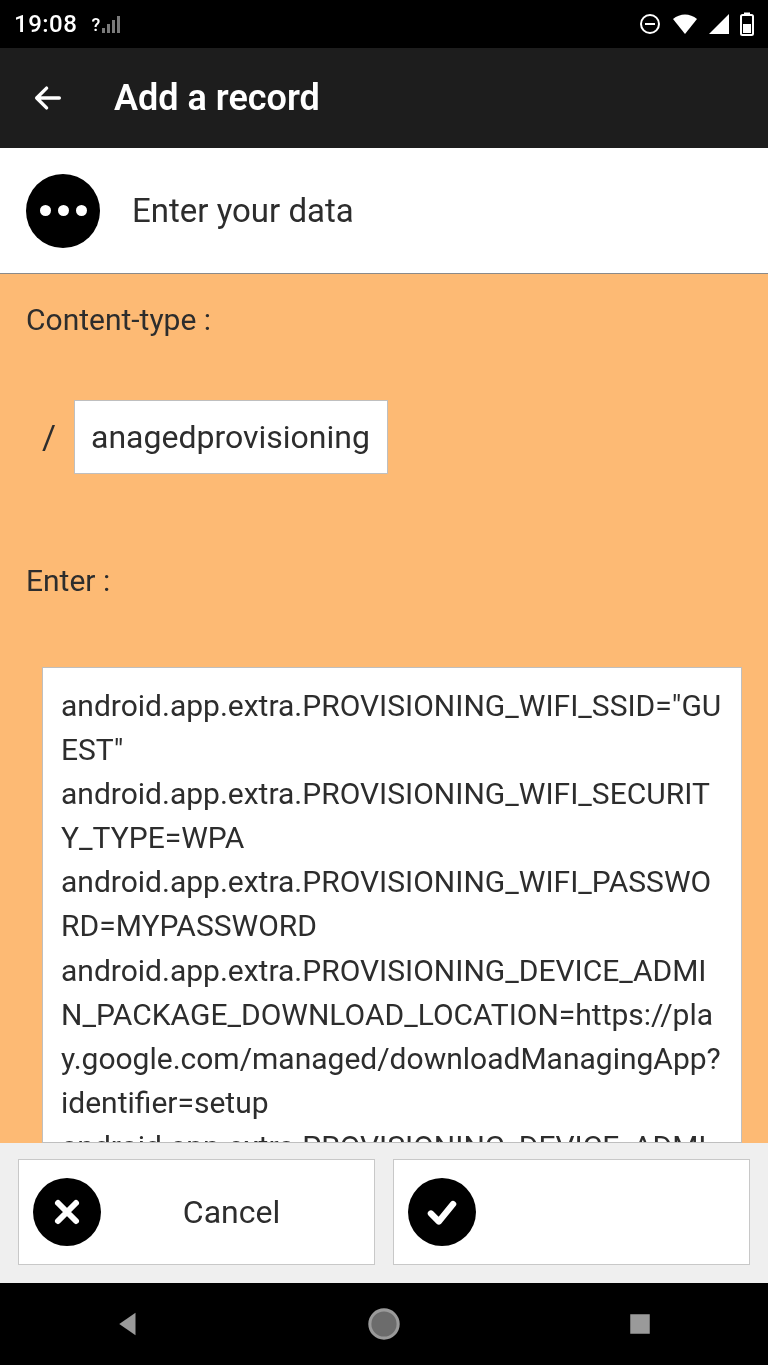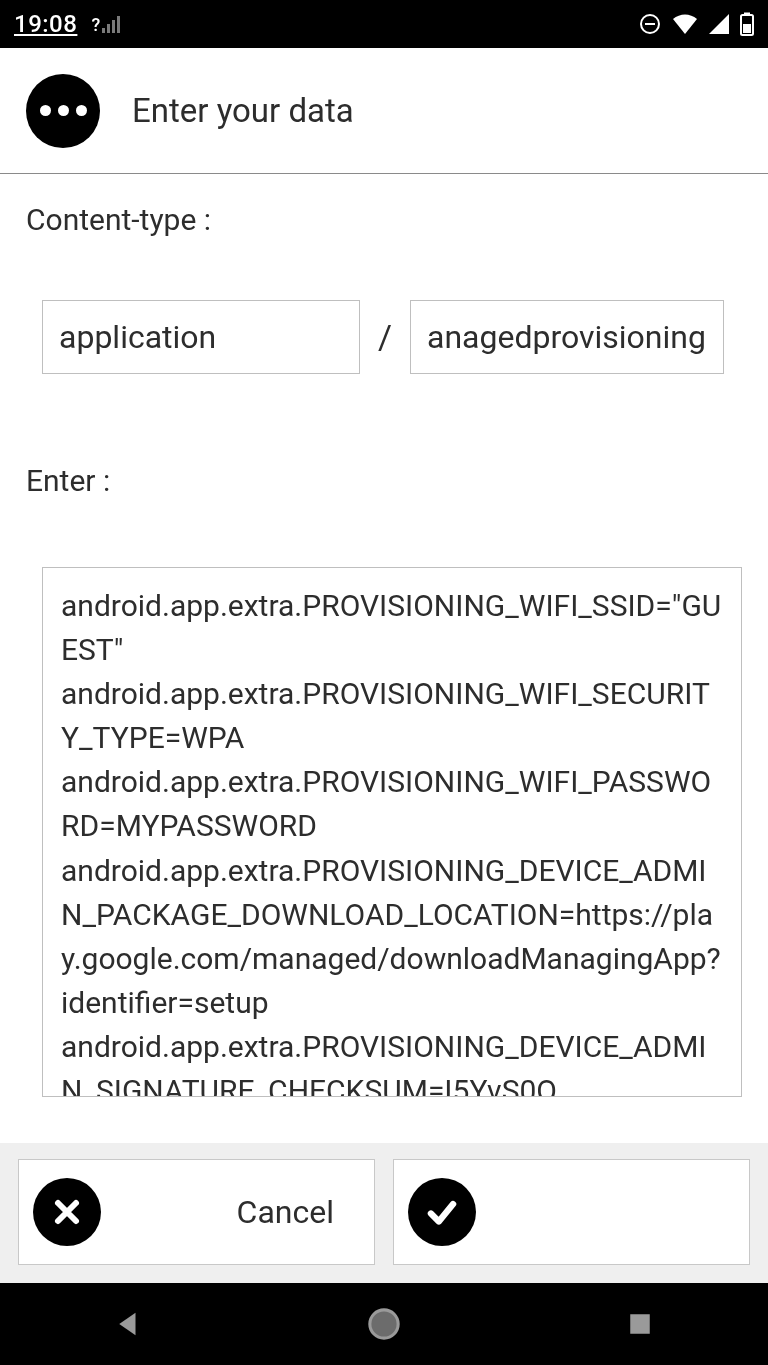--- a/index.html
+++ b/index.html
@@ -2,35 +2,35 @@
 <html><head>
 <meta charset="utf-8">
 <style>
   * { box-sizing: border-box; margin: 0; padding: 0; }
   html, body { width: 768px; height: 1365px; font-family: Roboto, "Helvetica Neue", Arial, sans-serif; background: #000; overflow: hidden; }
   .screen { width: 768px; height: 1365px; display: flex; flex-direction: column; background: #000; }
 
   
   .statusbar { height: 48px; background: #000; color: #fff; display: flex; align-items: center; padding: 0 14px; }
   .statusbar .left { display: flex; align-items: center; gap: 14px; }
-  .statusbar .time { font-size: 24px; font-weight: 500; letter-spacing: 0.5px; text-decoration: underline; }
+  .statusbar .time { font-size: 24px; font-weight: 500; letter-spacing: 0.5px; }
   .statusbar .nosig { display:inline-flex; align-items:center; gap:2px; font-size:18px; font-weight:500; }
   .statusbar .bars { display:inline-flex; align-items:flex-end; gap:2px; height:18px; }
   .statusbar .bars span { width:3px; background:#7a7a7a; }
   .statusbar .spacer { flex: 1; }
   .statusbar .right { display: flex; align-items: center; gap: 10px; }
   .statusbar svg { display:block; }
 
   
   .appbar { height: 100px; background: #1d1d1d; color: #fff; display: flex; align-items: center; padding: 0 28px; gap: 46px; }
   .appbar .title { font-size: 36px; font-weight: 600; }
   .appbar .back { width: 40px; height: 40px; display:flex; align-items:center; justify-content:center; cursor: pointer; }
 
   
-  .content { flex: 1; display: flex; flex-direction: column; background: #ffffff; min-height: 0; }
+  .content { flex: 1; display: flex; flex-direction: column; background: #fdba74; min-height: 0; }
 
   
   .subheader { background: #fff; height: 126px; display:flex; align-items:center; gap: 32px; padding: 0 26px; border-bottom: 1px solid #8a8a8a; }
   .dots-avatar { width: 74px; height: 74px; border-radius: 50%; background: #000; display:flex; align-items:center; justify-content:center; gap:7px; }
   .dots-avatar span { width:11px; height:11px; border-radius:50%; background:#fff; }
   .subheader .subtitle { font-size: 33px; color: #2d2d2d; }
 
   
   .form { padding: 28px 26px 0 26px; flex:1; display:flex; flex-direction:column; min-height:0;gap:35px; }
   .label { font-size: 30px; color: #2d2d2d; margin-bottom: 28px; }
@@ -41,21 +41,21 @@
   .ct-row .ct-a { width: 318px; }
   .ct-row .ct-b { width: 314px; }
 
   .data-box { margin-left: 16px; margin-right: 0; background:#fff; border:1px solid #bfbfbf; padding: 16px 18px; font-size:30px; line-height:1.47; color:#2d2d2d; font-family: inherit; resize: none; overflow:hidden; width: calc(100% - 16px); height: 530px; word-break: break-all; }
 
   
   .btnrow { display:flex; gap: 18px; padding: 16px 18px 18px; background:#efefef; }
   .btn { flex:1; height: 106px; background:#fff; border:1px solid #c8c8c8; display:flex; align-items:center; cursor:pointer; }
   .btn .iconwrap { width:110px; display:flex; align-items:center; justify-content:flex-start; padding-left:14px; }
   .btn .iconcircle { width:68px; height:68px; border-radius:50%; background:#000; display:flex; align-items:center; justify-content:center; }
-  .btn .btn-label { flex:1; text-align:right; font-size:32px; color:#2d2d2d; padding-right: 40px; }
+  .btn .btn-label { flex:1; text-align:center; font-size:32px; color:#2d2d2d; padding-right: 40px; }
 
   
   .navbar { height: 82px; background:#000; display:flex; align-items:center; justify-content:space-around; }
   .navbar .navbtn { width:120px; height:60px; display:flex; align-items:center; justify-content:center; cursor:pointer; }
 </style>
 </head>
 <body>
 <div class="screen">
 
   <div class="statusbar">
@@ -92,36 +92,43 @@
       <span>
         <svg width="14" height="24" viewBox="0 0 14 24">
             <rect x="1" y="3" width="12" height="20" rx="1.5" stroke="#fff" stroke-width="2" fill="none"></rect>
             <rect x="4" y="0.5" width="6" height="3" fill="#fff"></rect>
             <rect x="3" y="12" width="8" height="9" fill="#fff"></rect>
           </svg>
       </span>
     </div>
   </div>
 
+  <div class="appbar">
+    <div class="back">
+      <svg width="34" height="34" viewBox="0 0 24 24" fill="none">
+          <path d="M20 12H4M4 12L11 5M4 12L11 19" stroke="#fff" stroke-width="2.4" stroke-linecap="round" stroke-linejoin="round"></path>
+        </svg>
+    </div>
+    <div class="title">Add a record</div>
+  </div>
 
   <div class="content">
 
     <div class="subheader">
       <div class="dots-avatar">
           <span></span>
           <span></span>
           <span></span>
         </div>
       <div class="subtitle">Enter your data</div>
     </div>
 
     <div class="form">
       <div class="label">Content-type :</div>
       <div class="ct-row">
-        <input class="ct-a" type="text" value="application" style="">
         <span class="slash">/</span>
         <input class="ct-b" type="text" value="anagedprovisioning" style="">
       </div>
 
       <div class="label2">Enter :</div>
       <textarea class="data-box" style="">android.app.extra.PROVISIONING_WIFI_SSID="GUEST"
 android.app.extra.PROVISIONING_WIFI_SECURITY_TYPE=WPA
 android.app.extra.PROVISIONING_WIFI_PASSWORD=MYPASSWORD
 android.app.extra.PROVISIONING_DEVICE_ADMIN_PACKAGE_DOWNLOAD_LOCATION=https://play.google.com/managed/downloadManagingApp?identifier=setup
 android.app.extra.PROVISIONING_DEVICE_ADMIN_SIGNATURE_CHECKSUM=I5YvS0O</textarea>

